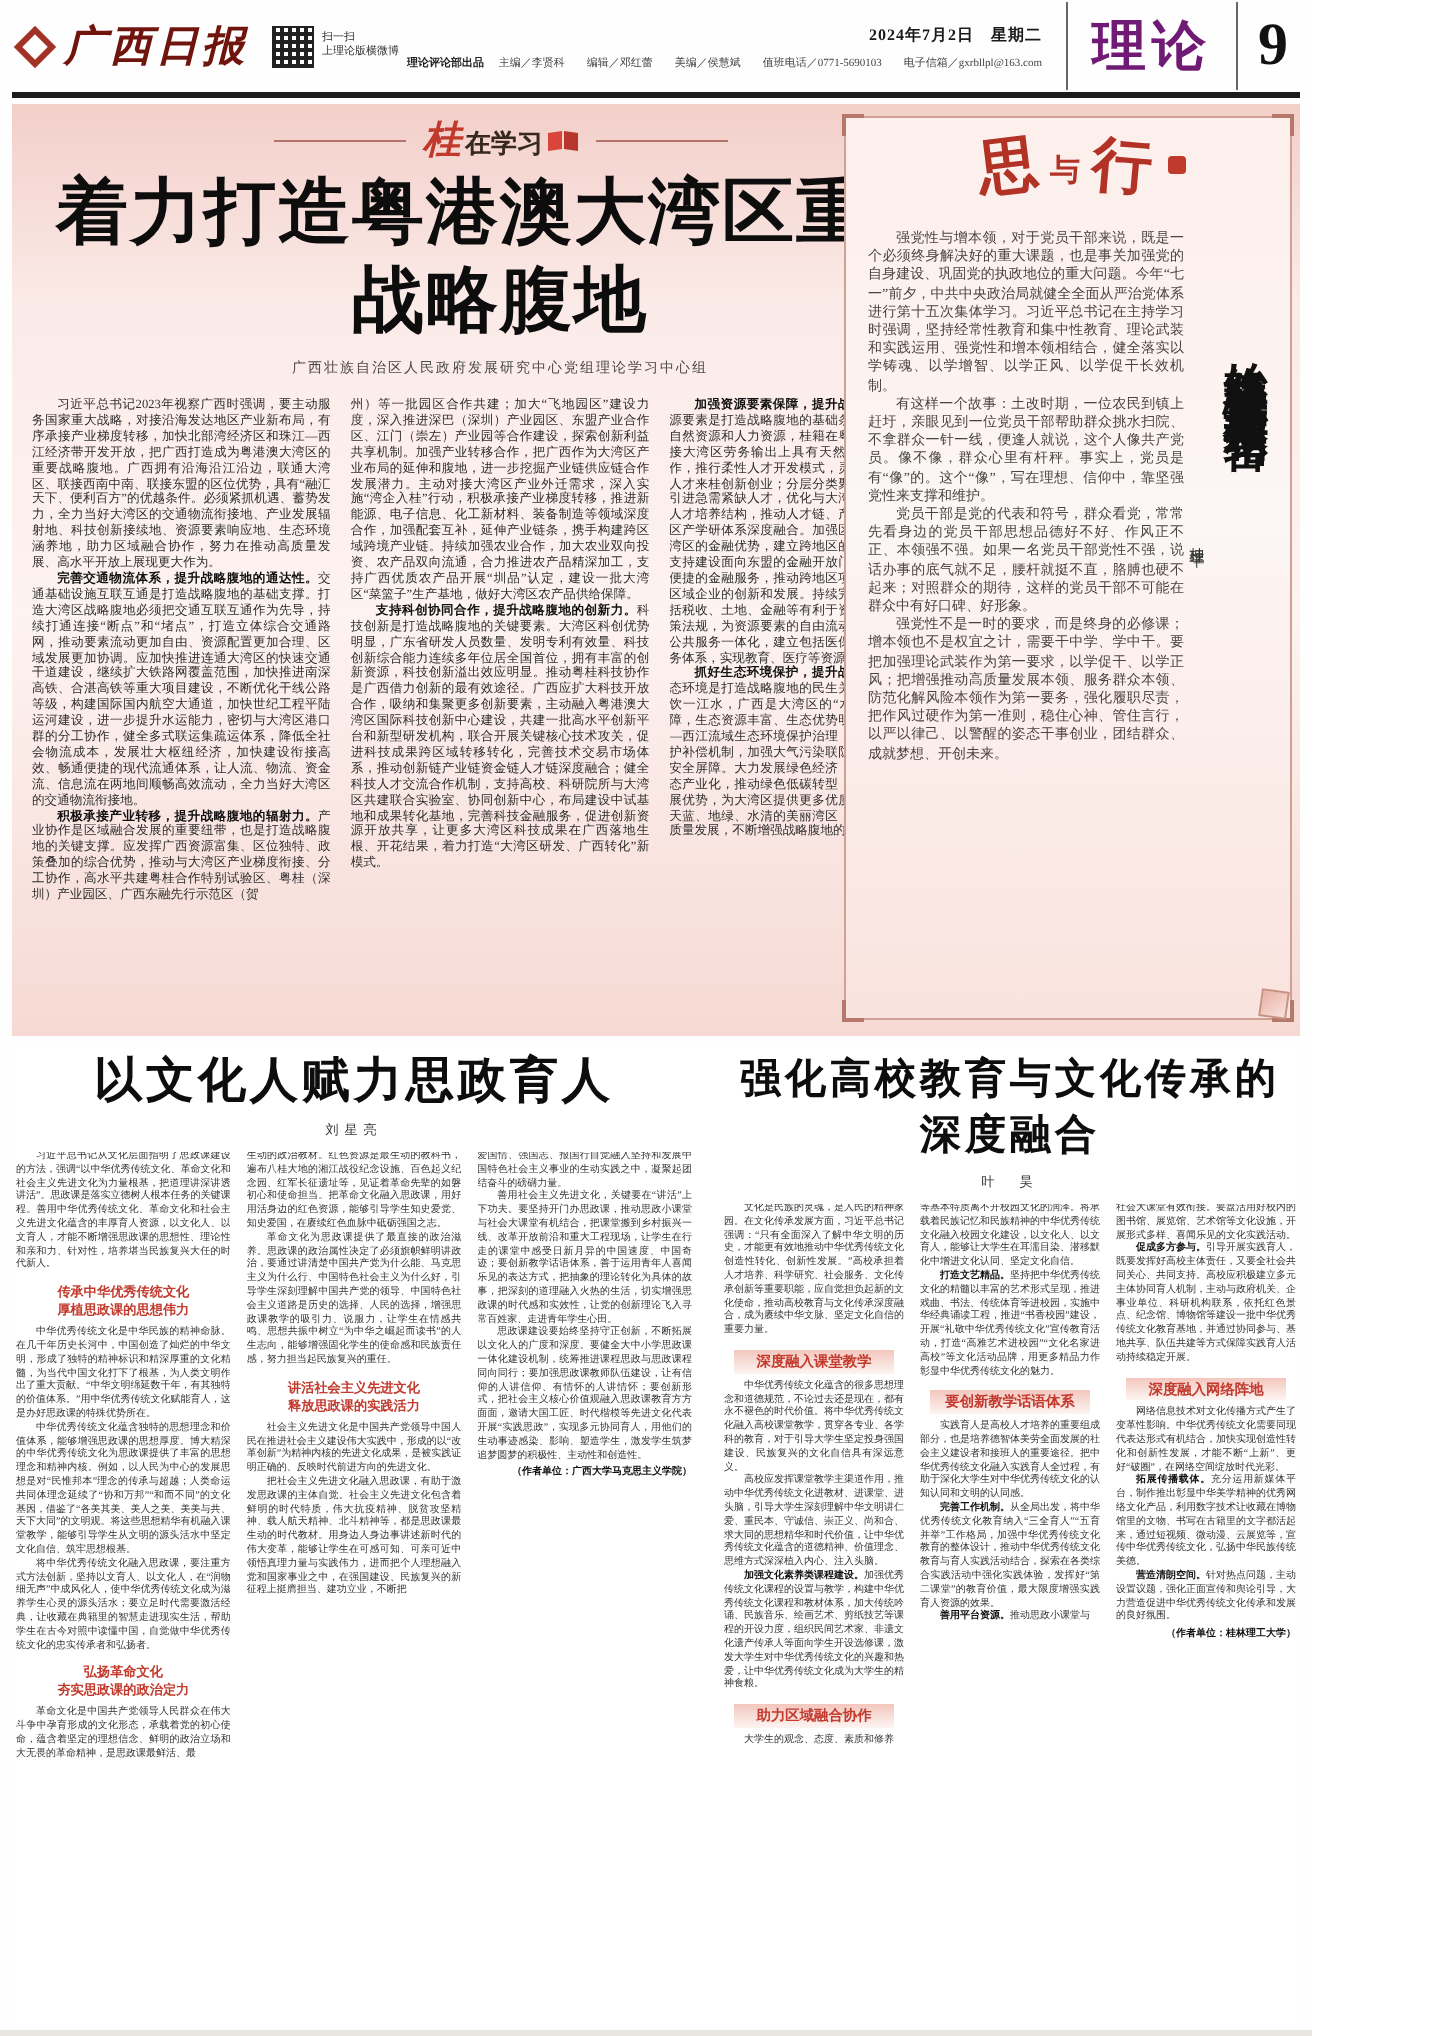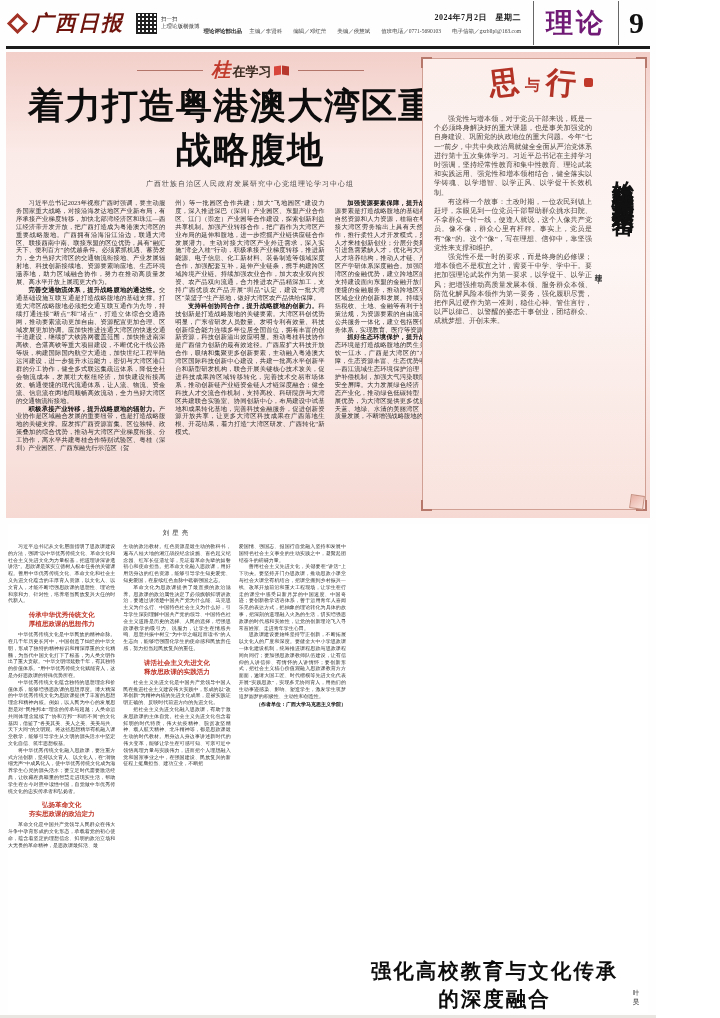--- a/index.html
+++ b/index.html
@@ -60,21 +60,21 @@
   .seal{display:inline-block;width:9px;height:9px;background:#c0392b;border-radius:2px;margin-left:4px;vertical-align:super;}
   .sixing-text{position:absolute;left:11px;top:56px;width:158px;height:386px;overflow:hidden;
                font-size:7px;line-height:9.2px;color:#4a433e;text-align:justify;}
   .sixing-vtitle{position:absolute;right:7px;top:104px;height:344px;writing-mode:vertical-rl;
                  text-orientation:upright;font-size:22px;font-weight:bold;color:#111;letter-spacing:2.5px;}
   .sixing-author{position:absolute;right:42px;top:208px;writing-mode:vertical-rl;text-orientation:upright;
                  font-size:7.5px;color:#333;letter-spacing:2px;}
   
   .bottom-zone{position:absolute;top:524px;left:8px;right:8px;bottom:5px;display:flex;gap:16px;background:#fff;}
   .art-left{width:338px;display:flex;flex-direction:column;}
-  .art-right{flex:1;display:flex;flex-direction:row;align-items:flex-end;}
+  .art-right{flex:1;display:flex;flex-direction:column;}
   .art-headline{margin:2px 0 0;text-align:center;font-weight:900;color:#0d0d0d;letter-spacing:2px;}
   .art-left .art-headline{font-size:24px;line-height:30px;}
   .art-right .art-headline{font-size:20.5px;line-height:28px;}
   .art-author{text-align:center;font-size:6.5px;color:#333;margin:5px 0 6px;letter-spacing:3px;}
   .art-cols{display:flex;gap:8px;flex:1;overflow:hidden;}
   .art-cols .col{flex:1;overflow:hidden;font-size:5px;line-height:6.8px;text-align:justify;color:#333;}
   
   .blk{margin:0;}
   .blk-p{text-indent:2em;}
   .blk-pc{text-indent:0;}
@@ -152,29 +152,31 @@
       <span class="curl"></span>
       <div class="sixing-logo">
         <span class="sx1">思</span>
         <span class="sx2">与</span>
         <span class="sx3">行</span>
         <span class="seal"></span>
       </div>
       <div class="sixing-text">
           <div class="blk blk-p">强党性与增本领，对于党员干部来说，既是一个必须终身解决好的重大课题，也是事关加强党的自身建设、巩固党的执政地位的重大问题。今年“七一”前夕，中共中央政治局就健全全面从严治党体系进行第十五次集体学习。习近平总书记在主持学习时强调，坚持经常性教育和集中性教育、理论武装和实践运用、强党性和增本领相结合，健全落实以学铸魂、以学增智、以学正风、以学促干长效机制。</div>
           <div class="blk blk-p">有这样一个故事：土改时期，一位农民到镇上赶圩，亲眼见到一位党员干部帮助群众挑水扫院、不拿群众一针一线，便逢人就说，这个人像共产党员。像不像，群众心里有杆秤。事实上，党员是有“像”的。这个“像”，写在理想、信仰中，靠坚强党性来支撑和维护。</div>
+          <div class="blk blk-p">党员干部是党的代表和符号，群众看党，常常先看身边的党员干部思想品德好不好、作风正不正、本领强不强。如果一名党员干部党性不强，说话办事的底气就不足，腰杆就挺不直，胳膊也硬不起来；对照群众的期待，这样的党员干部不可能在群众中有好口碑、好形象。</div>
           <div class="blk blk-p">强党性不是一时的要求，而是终身的必修课；增本领也不是权宜之计，需要干中学、学中干。要把加强理论武装作为第一要求，以学促干、以学正风；把增强推动高质量发展本领、服务群众本领、防范化解风险本领作为第一要务，强化履职尽责，把作风过硬作为第一准则，稳住心神、管住言行，以严以律己、以警醒的姿态干事创业，团结群众、成就梦想、开创未来。</div>
         </div>
       <div class="sixing-author">桂理平</div>
       <div class="sixing-vtitle">始终坚持强党性与增本领相结合</div>
     </aside>
   </section>
 
   <section class="bottom-zone">
     <article class="art-left">
+      <h2 class="art-headline">以文化人赋力思政育人</h2>
       <div class="art-author">刘星亮</div>
       <div class="art-cols">
         <div class="col">
             <div class="blk blk-p">习近平总书记从文化层面指明了思政课建设的方法，强调“以中华优秀传统文化、革命文化和社会主义先进文化为力量根基，把道理讲深讲透讲活”。思政课是落实立德树人根本任务的关键课程。善用中华优秀传统文化、革命文化和社会主义先进文化蕴含的丰厚育人资源，以文化人、以文育人，才能不断增强思政课的思想性、理论性和亲和力、针对性，培养堪当民族复兴大任的时代新人。</div>
             <div class="blk blk-h2">
               <div>传承中华优秀传统文化</div>
               <div>厚植思政课的思想伟力</div>
             </div>
             <div class="blk blk-p">中华优秀传统文化是中华民族的精神命脉。在几千年历史长河中，中国创造了灿烂的中华文明，形成了独特的精神标识和精深厚重的文化精髓，为当代中国文化打下了根基，为人类文明作出了重大贡献。“中华文明绵延数千年，有其独特的价值体系。”用中华优秀传统文化赋能育人，这是办好思政课的特殊优势所在。</div>
             <div class="blk blk-p">中华优秀传统文化蕴含独特的思想理念和价值体系，能够增强思政课的思想厚度。博大精深的中华优秀传统文化为思政课提供了丰富的思想理念和精神内核。例如，以人民为中心的发展思想是对“民惟邦本”理念的传承与超越；人类命运共同体理念延续了“协和万邦”“和而不同”的文化基因，借鉴了“各美其美、美人之美、美美与共、天下大同”的文明观。将这些思想精华有机融入课堂教学，能够引导学生从文明的源头活水中坚定文化自信、筑牢思想根基。</div>
@@ -220,21 +222,21 @@
             <div class="blk blk-pc">等基本特质离不开校园文化的润泽。将承载着民族记忆和民族精神的中华优秀传统文化融入校园文化建设，以文化人、以文育人，能够让大学生在耳濡目染、潜移默化中增进文化认同、坚定文化自信。</div>
             <div class="blk blk-p"><b>打造文艺精品。</b>坚持把中华优秀传统文化的精髓以丰富的艺术形式呈现，推进戏曲、书法、传统体育等进校园，实施中华经典诵读工程，推进“书香校园”建设，开展“礼敬中华优秀传统文化”宣传教育活动，打造“高雅艺术进校园”“文化名家进高校”等文化活动品牌，用更多精品力作彰显中华优秀传统文化的魅力。</div>
             <div class="blk blk-bar">要创新教学话语体系</div>
             <div class="blk blk-p">实践育人是高校人才培养的重要组成部分，也是培养德智体美劳全面发展的社会主义建设者和接班人的重要途径。把中华优秀传统文化融入实践育人全过程，有助于深化大学生对中华优秀传统文化的认知认同和文明的认同感。</div>
             <div class="blk blk-p"><b>完善工作机制。</b>从全局出发，将中华优秀传统文化教育纳入“三全育人”“五育并举”工作格局，加强中华优秀传统文化教育的整体设计，推动中华优秀传统文化教育与育人实践活动结合，探索在各类综合实践活动中强化实践体验，发挥好“第二课堂”的教育价值，最大限度增强实践育人资源的效果。</div>
             <div class="blk blk-p"><b>善用平台资源。</b>推动思政小课堂与</div>
           </div>
         <div class="col">
             <div class="blk blk-pc">社会大课堂有效衔接。要盘活用好校内的图书馆、展览馆、艺术馆等文化设施，开展形式多样、喜闻乐见的文化实践活动。</div>
             <div class="blk blk-p"><b>促成多方参与。</b>引导开展实践育人，既要发挥好高校主体责任，又要全社会共同关心、共同支持。高校应积极建立多元主体协同育人机制，主动与政府机关、企事业单位、科研机构联系，依托红色景点、纪念馆、博物馆等建设一批中华优秀传统文化教育基地，并通过协同参与、基地共享、队伍共建等方式保障实践育人活动持续稳定开展。</div>
-            <div class="blk blk-bar">发展壮大枢纽经济</div>
+            <div class="blk blk-bar">深度融入网络阵地</div>
             <div class="blk blk-p">网络信息技术对文化传播方式产生了变革性影响。中华优秀传统文化需要同现代表达形式有机结合，加快实现创造性转化和创新性发展，才能不断“上新”、更好“破圈”，在网络空间绽放时代光彩。</div>
             <div class="blk blk-p"><b>拓展传播载体。</b>充分运用新媒体平台，制作推出彰显中华美学精神的优秀网络文化产品，利用数字技术让收藏在博物馆里的文物、书写在古籍里的文字都活起来，通过短视频、微动漫、云展览等，宣传中华优秀传统文化，弘扬中华民族传统美德。</div>
             <div class="blk blk-p"><b>营造清朗空间。</b>针对热点问题，主动设置议题，强化正面宣传和舆论引导，大力营造促进中华优秀传统文化传承和发展的良好氛围。</div>
             <div class="blk blk-attr">（作者单位：桂林理工大学）</div>
           </div>
       </div>
     </article>
   </section>
 
   <div class="bottom-strip"></div>

